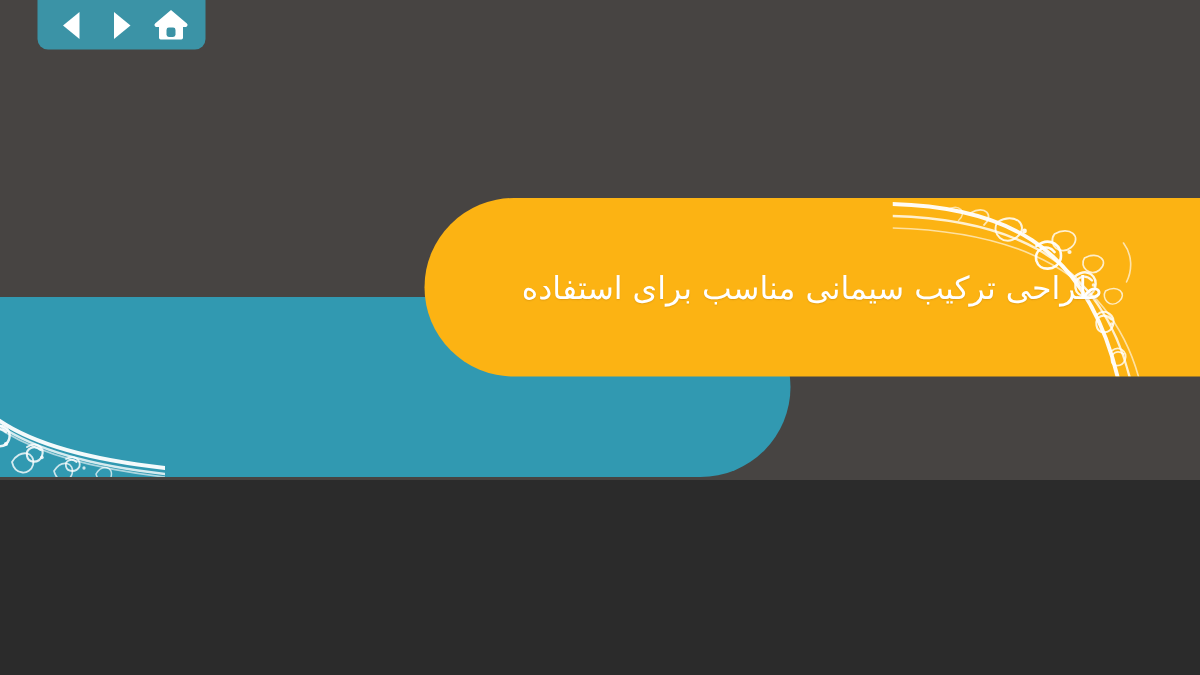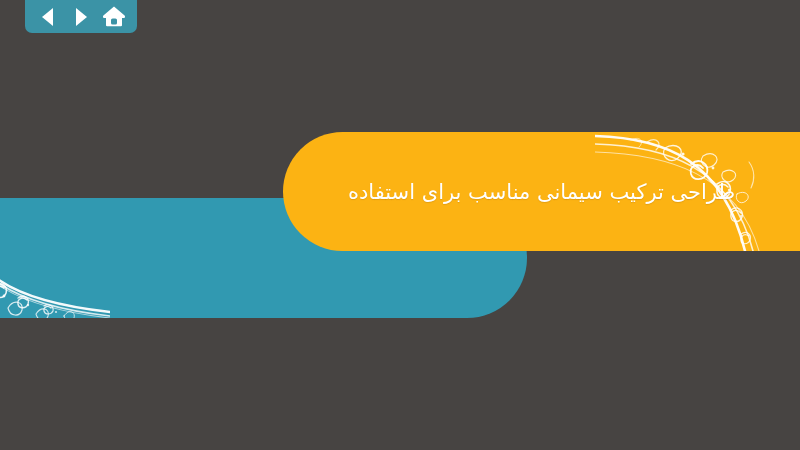--- a/index.html
+++ b/index.html
@@ -4,21 +4,21 @@
 <title>Slide</title>
 <style>
   html, body {
     margin: 0;
     padding: 0;
     background: #2b2b2b;
   }
   #stage {
     position: relative;
     width: 800px;
-    height: 450px;
+    height: 320px;
     overflow: hidden;
     background: #474442;
     font-family: "DejaVu Sans", sans-serif;
     -webkit-font-smoothing: antialiased;
   }
 
   
   #navbar {
     position: absolute;
     left: 25px;

